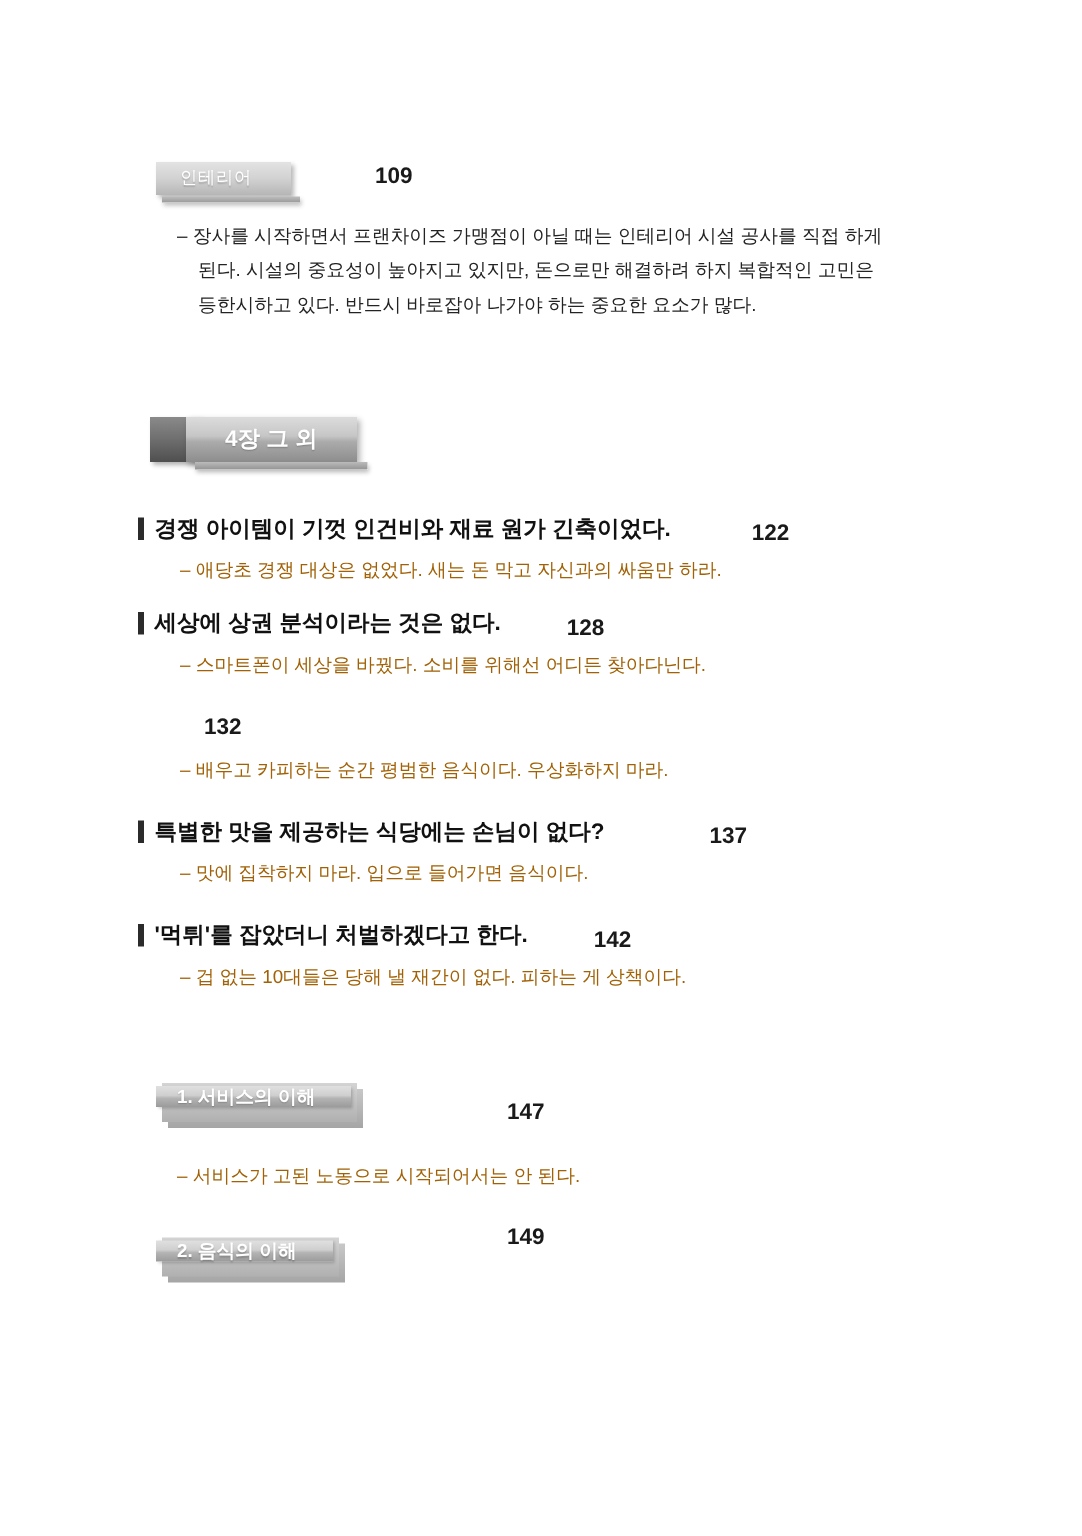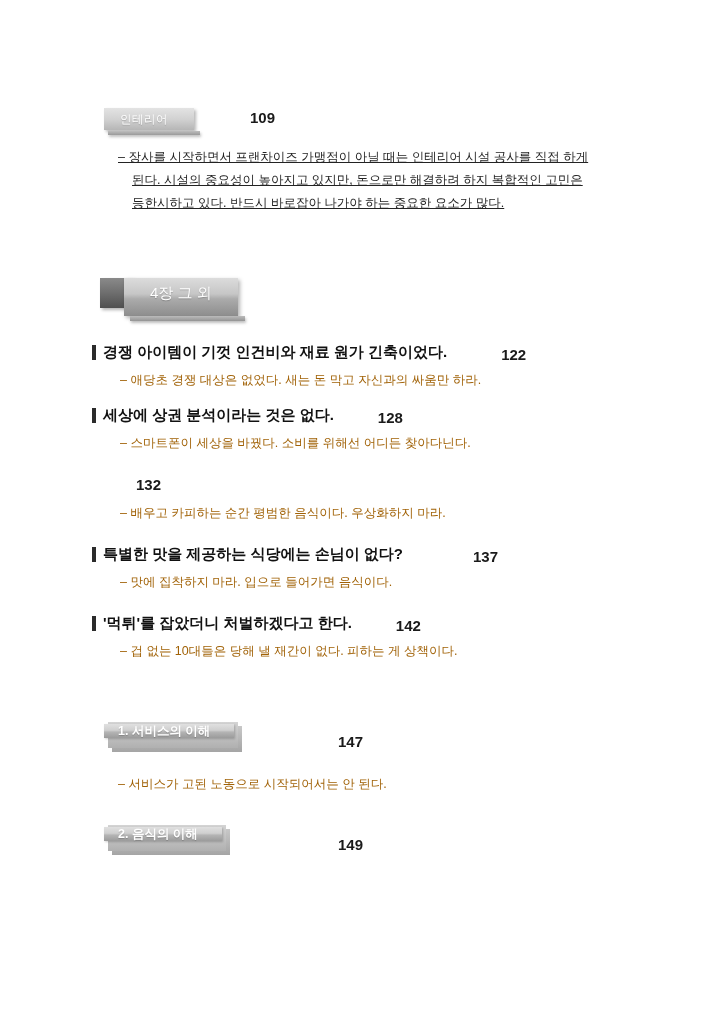--- a/index.html
+++ b/index.html
@@ -73,23 +73,23 @@
     width: 34px;
     height: 30px;
     background: linear-gradient(to bottom, #8a8a8a 0%, #6e6e6e 50%, #4f4f4f 100%);
     box-shadow: 2px 2px 3px rgba(0,0,0,0.3);
   }
   .chapter-banner .plate {
     position: relative;
     margin-left: 24px;
     height: 30px;
     line-height: 30px;
-    padding: 0 26px 8px 26px;
+    padding: 0 26px 0 26px;
     font-size: 15px;
-    font-weight: 400;
+    font-weight: 700;
     color: #ffffff;
     background: linear-gradient(to bottom, #dcdcdc 0%, #c6c6c6 42%, #ababab 55%, #8d8d8d 100%);
     box-shadow: 2px 2px 4px rgba(0,0,0,0.3);
     text-shadow: 0 1px 1px rgba(0,0,0,0.22);
     display: inline-block;
   }
   .chapter-banner .plate::after {
     content: "";
     position: absolute;
     left: 6px;
@@ -173,21 +173,20 @@
   .para {
     position: absolute;
     font-size: 12.5px;
     color: #232323;
     line-height: 1.85;
   }
   .para .hang {
     text-indent: -14px;
     padding-left: 14px;
     display: block;
-    text-decoration: underline;
   }
 </style>
 </head>
 <body>
 
 <div class="page">
 
   <div class="row" style="left:104px; top:108px;">
     <span class="tab-plate tab-small">인테리어</span>
     <span class="page-num" style="margin-left:56px;">109</span>
@@ -249,15 +248,15 @@
     <span class="face">1. 서비스의 이해</span>
   </div>
   <div style="position:absolute; left:338px; top:733px;" class="page-num">147</div>
   <div class="desc" style="left:118px; top:774px;">– 서비스가 고된 노동으로 시작되어서는 안 된다.</div>
 
   <div class="num-tab" style="position:absolute; left:104px; top:821px;">
     <span class="under1"></span>
     <span class="under2"></span>
     <span class="face">2. 음식의 이해</span>
   </div>
-  <div style="position:absolute; left:338px; top:836px;" class="page-num">149</div>
+  <div style="position:absolute; left:338px; top:816px;" class="page-num">149</div>
 
 </div>
 
 </body></html>

